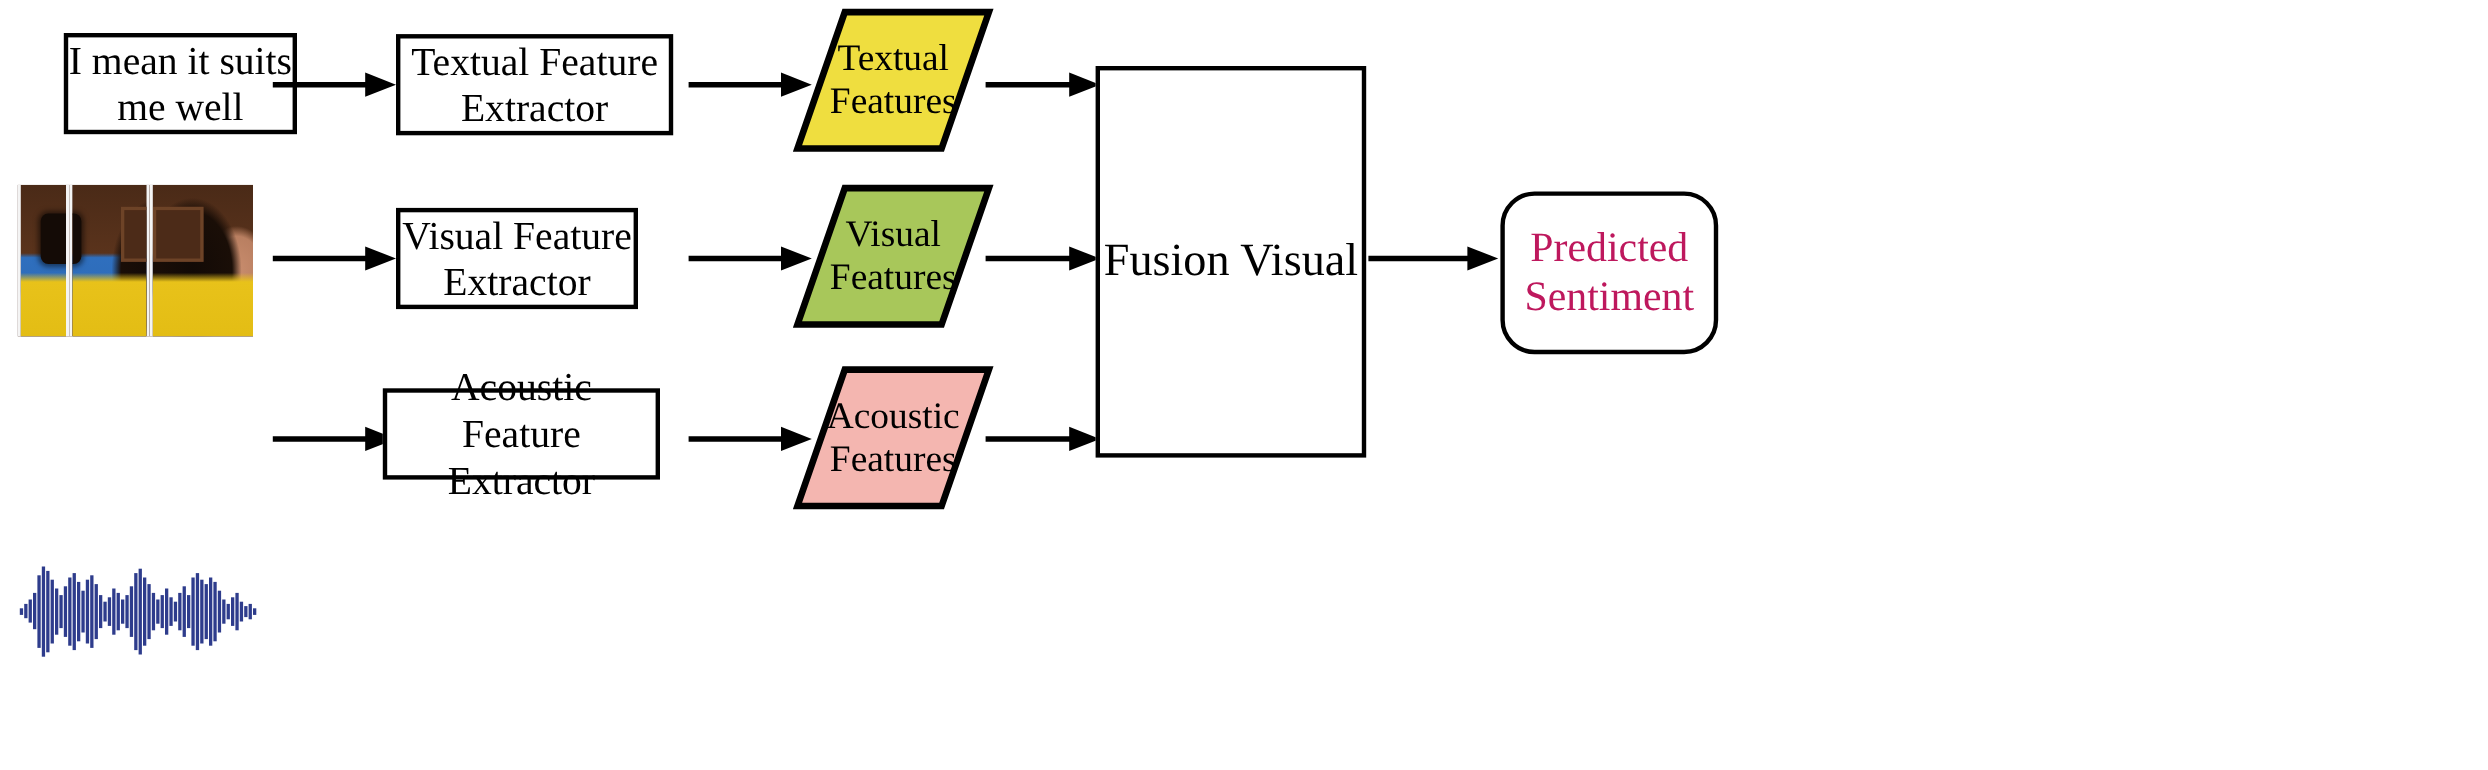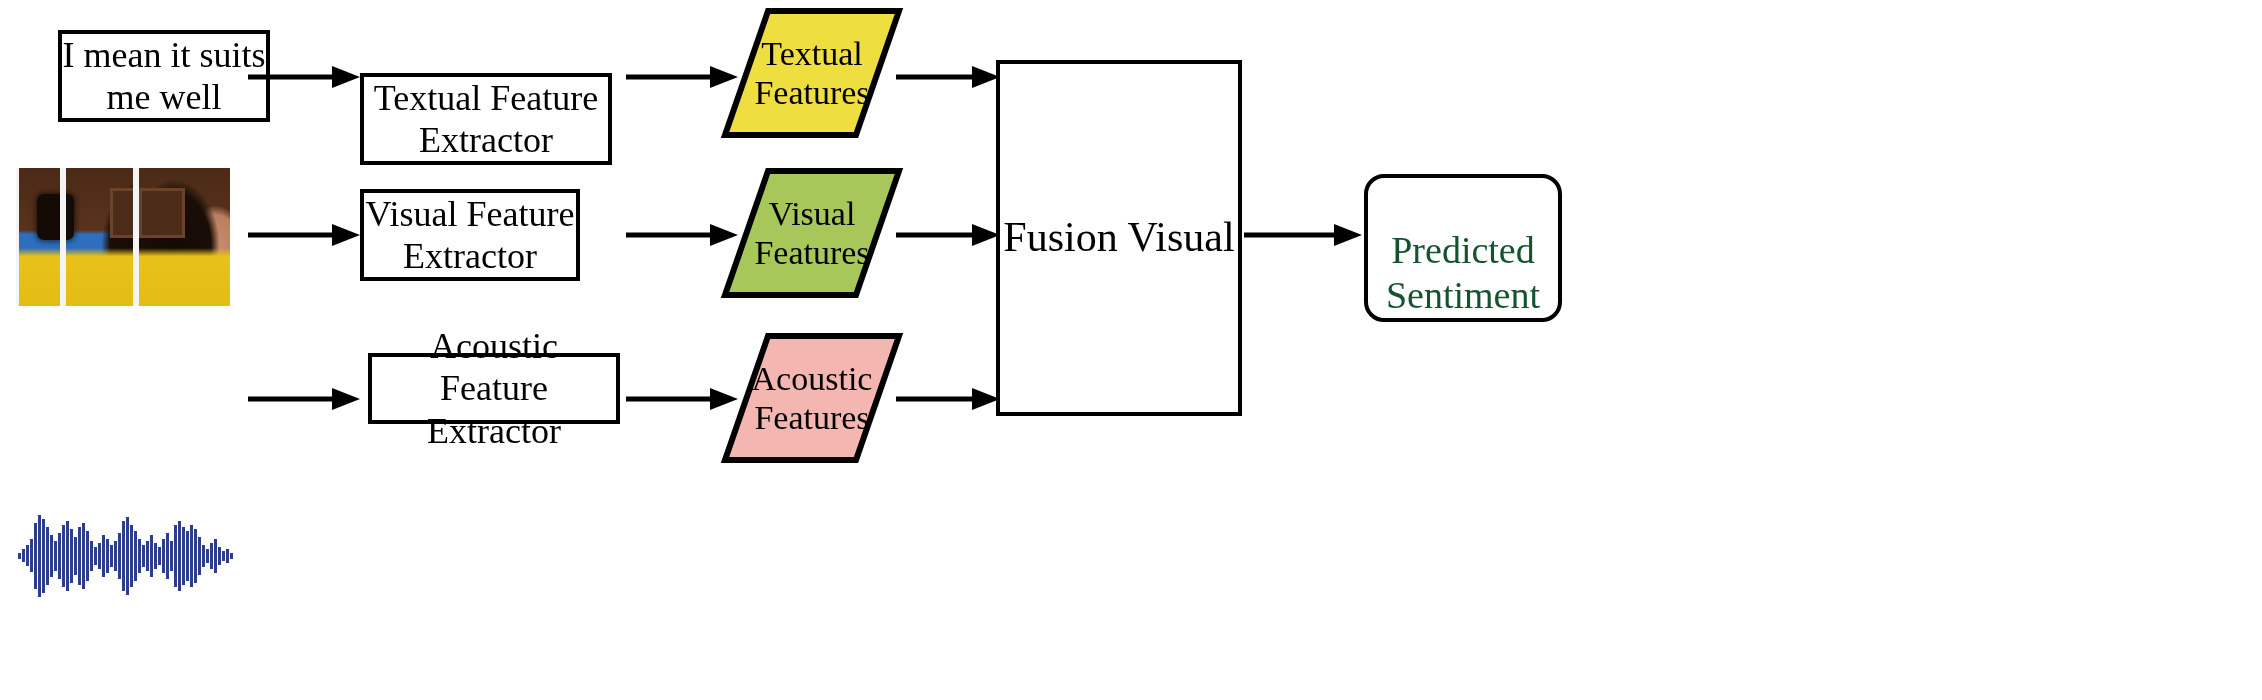--- a/index.html
+++ b/index.html
@@ -33,28 +33,28 @@
     line-height: 1.18;
     color: #000000;
   }
   .rect.input-text { font-size: 36px; }
   .rect.extractor { font-size: 36px; }
   .rect.fusion { font-size: 42px; }
 
   .rounded {
     background: #ffffff;
     border: 4px solid #000000;
-    border-radius: 20px;
+    border-radius: 31px;
     display: flex;
-    align-items: flex-end;
+    align-items: center;
     justify-content: center;
     text-align: center;
     line-height: 1.18;
     font-size: 38px;
-    color: #14532d;
+    color: #be185d;
   }
 
   
   .para-wrap {
     position: absolute;
   }
   .para-wrap svg { display: block; overflow: visible; }
   .para-label {
     position: absolute;
     left: 0; top: 0;
@@ -152,21 +152,21 @@
     </div>
   </div>
 
   <div class="arrow" style="left:248px; top:64px; width:112px;">
     <svg width="112" height="26" viewBox="0 0 112 26">
       <line x1="0" y1="13" x2="88" y2="13" stroke="#000" stroke-width="5"></line>
       <polygon points="84,2 112,13 84,24" fill="#000"></polygon>
     </svg>
   </div>
 
-  <div class="node rect extractor two-line" style="left:360px; top:31px; width:252px; height:92px;margin-top:42px;">
+  <div class="node rect extractor two-line" style="left:360px; top:31px; width:252px; height:92px;">
     <div>
       <span>Textual</span>
       <span>Feature  Extractor</span>
     </div>
   </div>
 
   <div class="arrow" style="left:626px; top:64px; width:112px;">
     <svg width="112" height="26" viewBox="0 0 112 26">
       <line x1="0" y1="13" x2="88" y2="13" stroke="#000" stroke-width="5"></line>
       <polygon points="84,2 112,13 84,24" fill="#000"></polygon>
@@ -301,21 +301,21 @@
     </svg>
   </div>
 
   <div class="arrow" style="left:248px; top:386px; width:112px;">
     <svg width="112" height="26" viewBox="0 0 112 26">
       <line x1="0" y1="13" x2="88" y2="13" stroke="#000" stroke-width="5"></line>
       <polygon points="84,2 112,13 84,24" fill="#000"></polygon>
     </svg>
   </div>
 
-  <div class="node rect extractor two-line" style="left:368px; top:353px; width:252px; height:71px;">
+  <div class="node rect extractor two-line" style="left:348px; top:353px; width:252px; height:83px;">
     <div>
       <span>Acoustic</span>
       <span>Feature  Extractor</span>
     </div>
   </div>
 
   <div class="arrow" style="left:626px; top:386px; width:112px;">
     <svg width="112" height="26" viewBox="0 0 112 26">
       <line x1="0" y1="13" x2="88" y2="13" stroke="#000" stroke-width="5"></line>
       <polygon points="84,2 112,13 84,24" fill="#000"></polygon>

